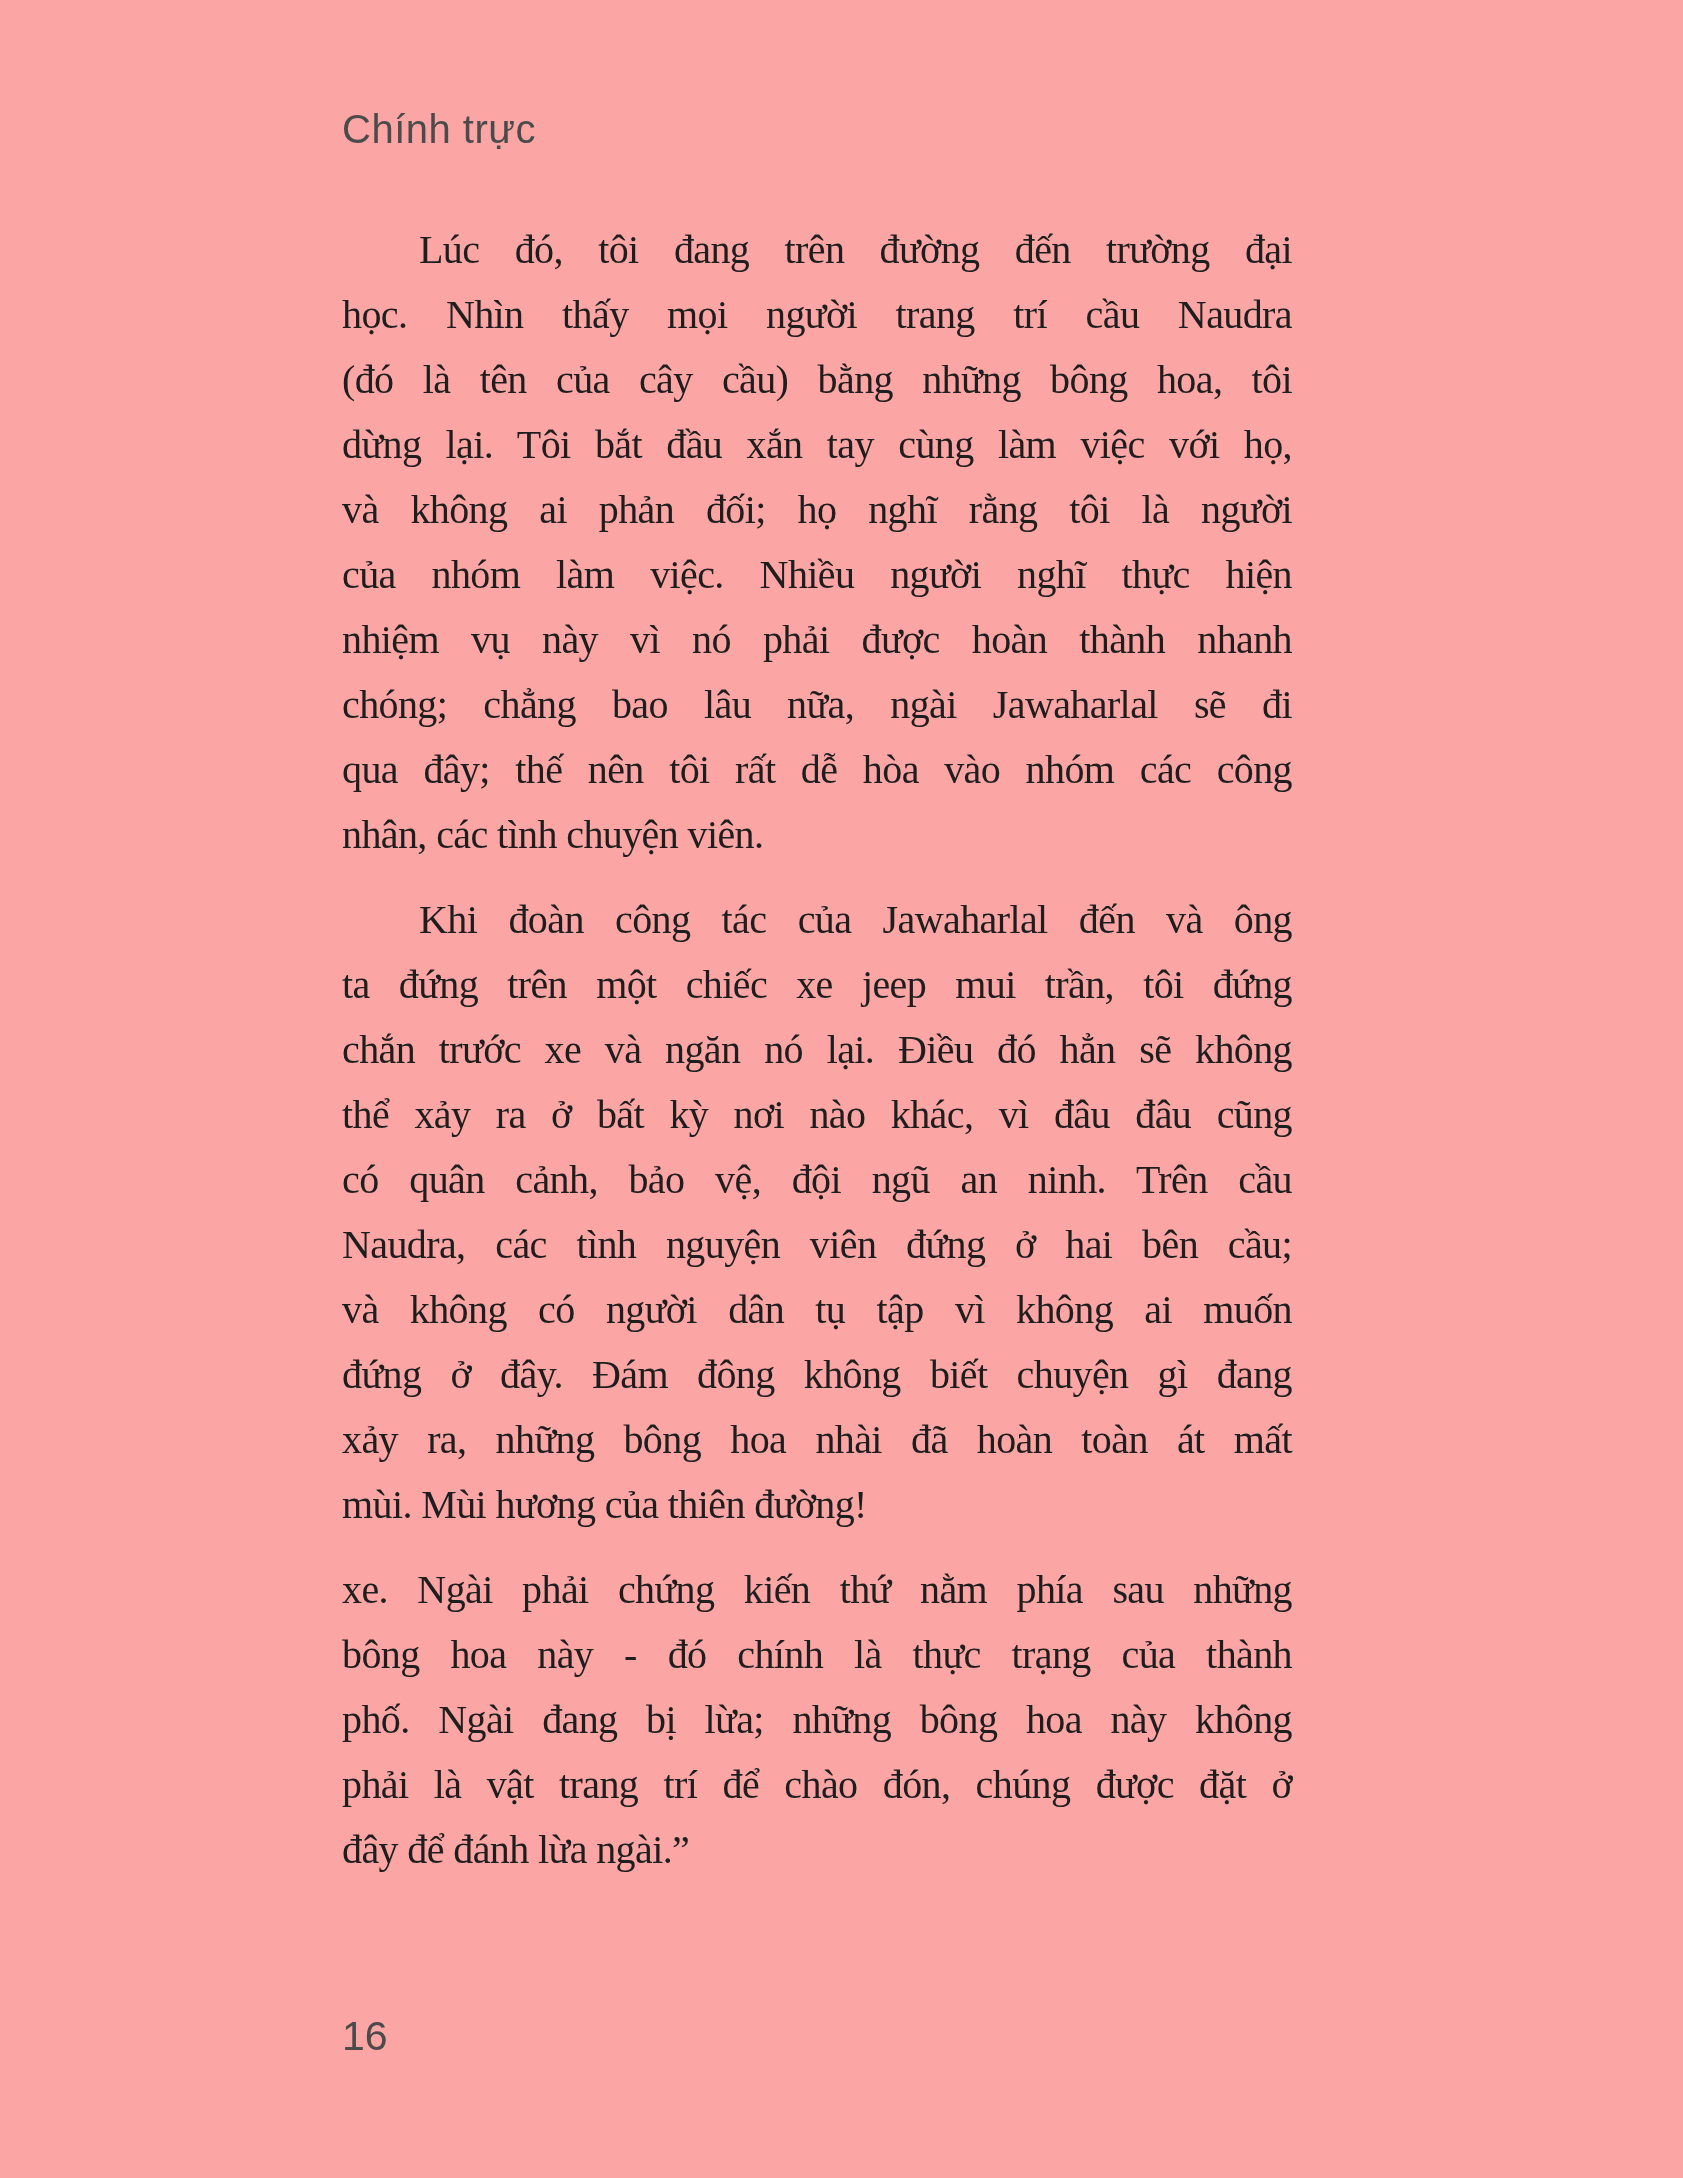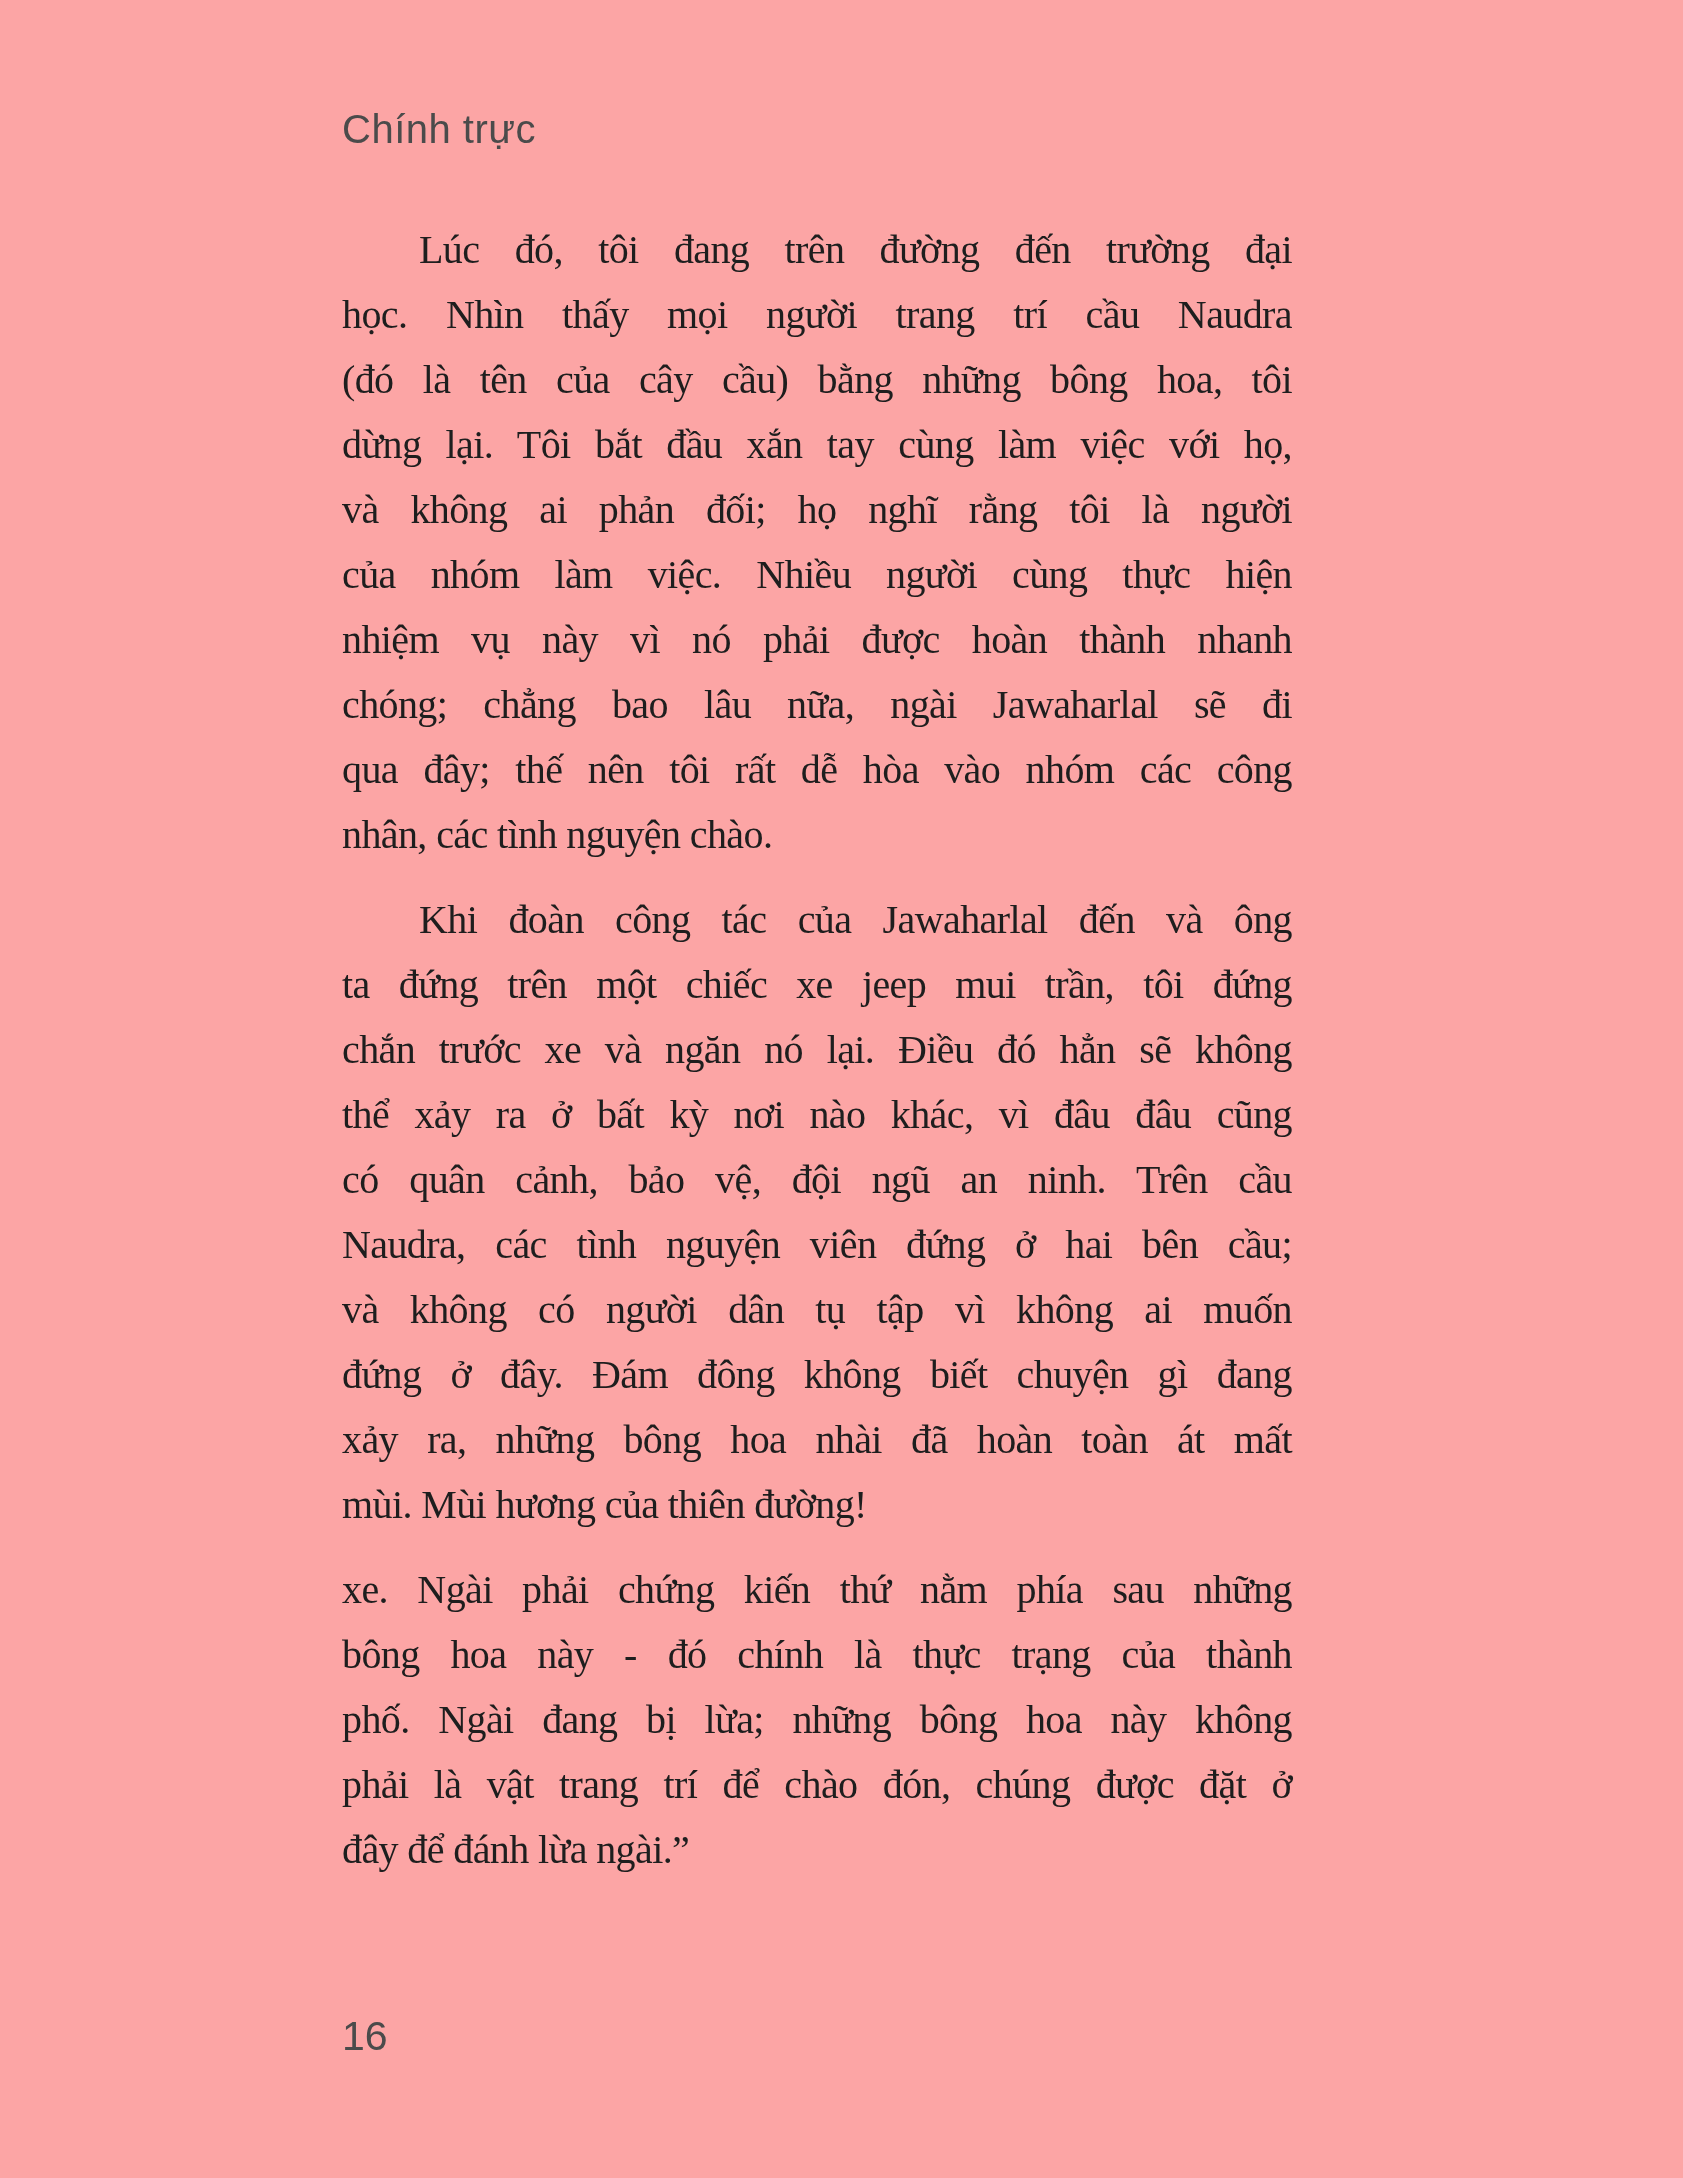--- a/index.html
+++ b/index.html
@@ -70,25 +70,25 @@
   <div class="running-header">Chính trực</div>
 
   <main class="text-block">
 
     <div class="paragraph">
       <div class="line first">Lúc đó, tôi đang trên đường đến trường đại</div>
       <div class="line">học. Nhìn thấy mọi người trang trí cầu Naudra</div>
       <div class="line">(đó là tên của cây cầu) bằng những bông hoa, tôi</div>
       <div class="line">dừng lại. Tôi bắt đầu xắn tay cùng làm việc với họ,</div>
       <div class="line">và không ai phản đối; họ nghĩ rằng tôi là người</div>
-      <div class="line">của nhóm làm việc. Nhiều người cùng thực hiện</div>
+      <div class="line">của nhóm làm việc. Nhiều người nghĩ thực hiện</div>
       <div class="line">nhiệm vụ này vì nó phải được hoàn thành nhanh</div>
       <div class="line">chóng; chẳng bao lâu nữa, ngài Jawaharlal sẽ đi</div>
       <div class="line">qua đây; thế nên tôi rất dễ hòa vào nhóm các công</div>
-      <div class="line last">nhân, các tình nguyện chào.</div>
+      <div class="line last">nhân, các tình chuyện viên.</div>
     </div>
 
     <div class="paragraph">
       <div class="line first">Khi đoàn công tác của Jawaharlal đến và ông</div>
       <div class="line">ta đứng trên một chiếc xe jeep mui trần, tôi đứng</div>
       <div class="line">chắn trước xe và ngăn nó lại. Điều đó hẳn sẽ không</div>
       <div class="line">thể xảy ra ở bất kỳ nơi nào khác, vì đâu đâu cũng</div>
       <div class="line">có quân cảnh, bảo vệ, đội ngũ an ninh. Trên cầu</div>
       <div class="line">Naudra, các tình nguyện viên đứng ở hai bên cầu;</div>
       <div class="line">và không có người dân tụ tập vì không ai muốn</div>

